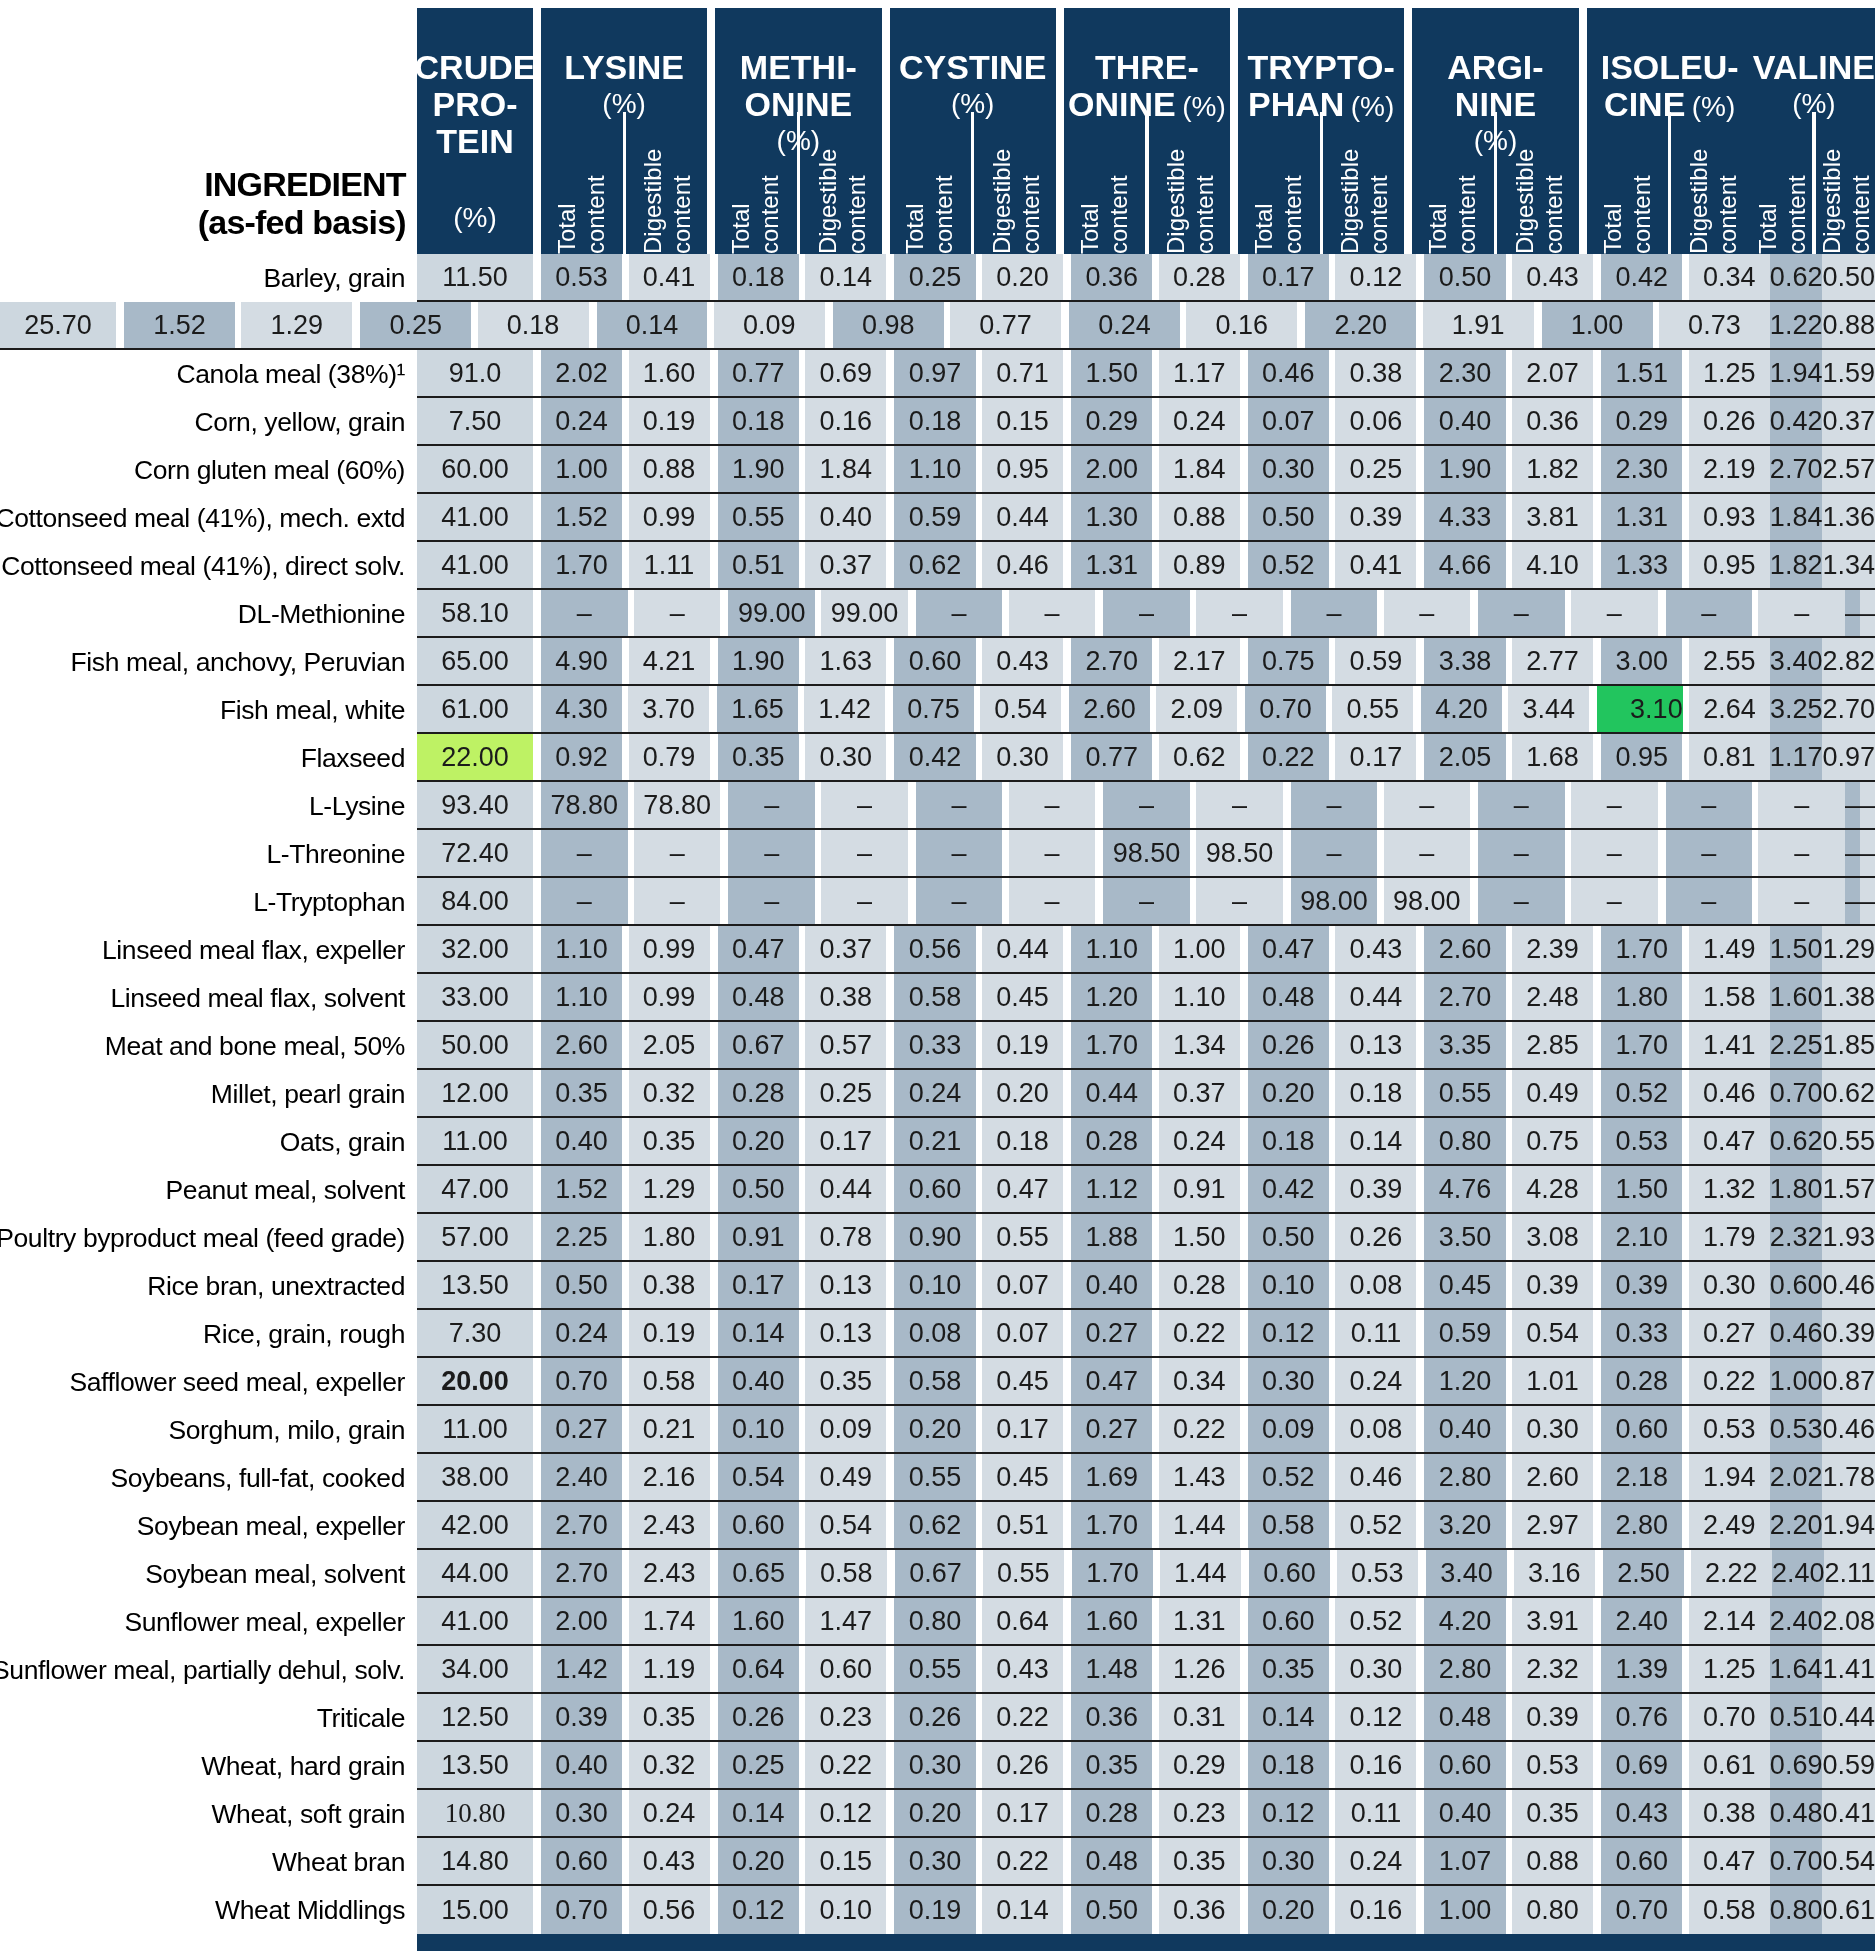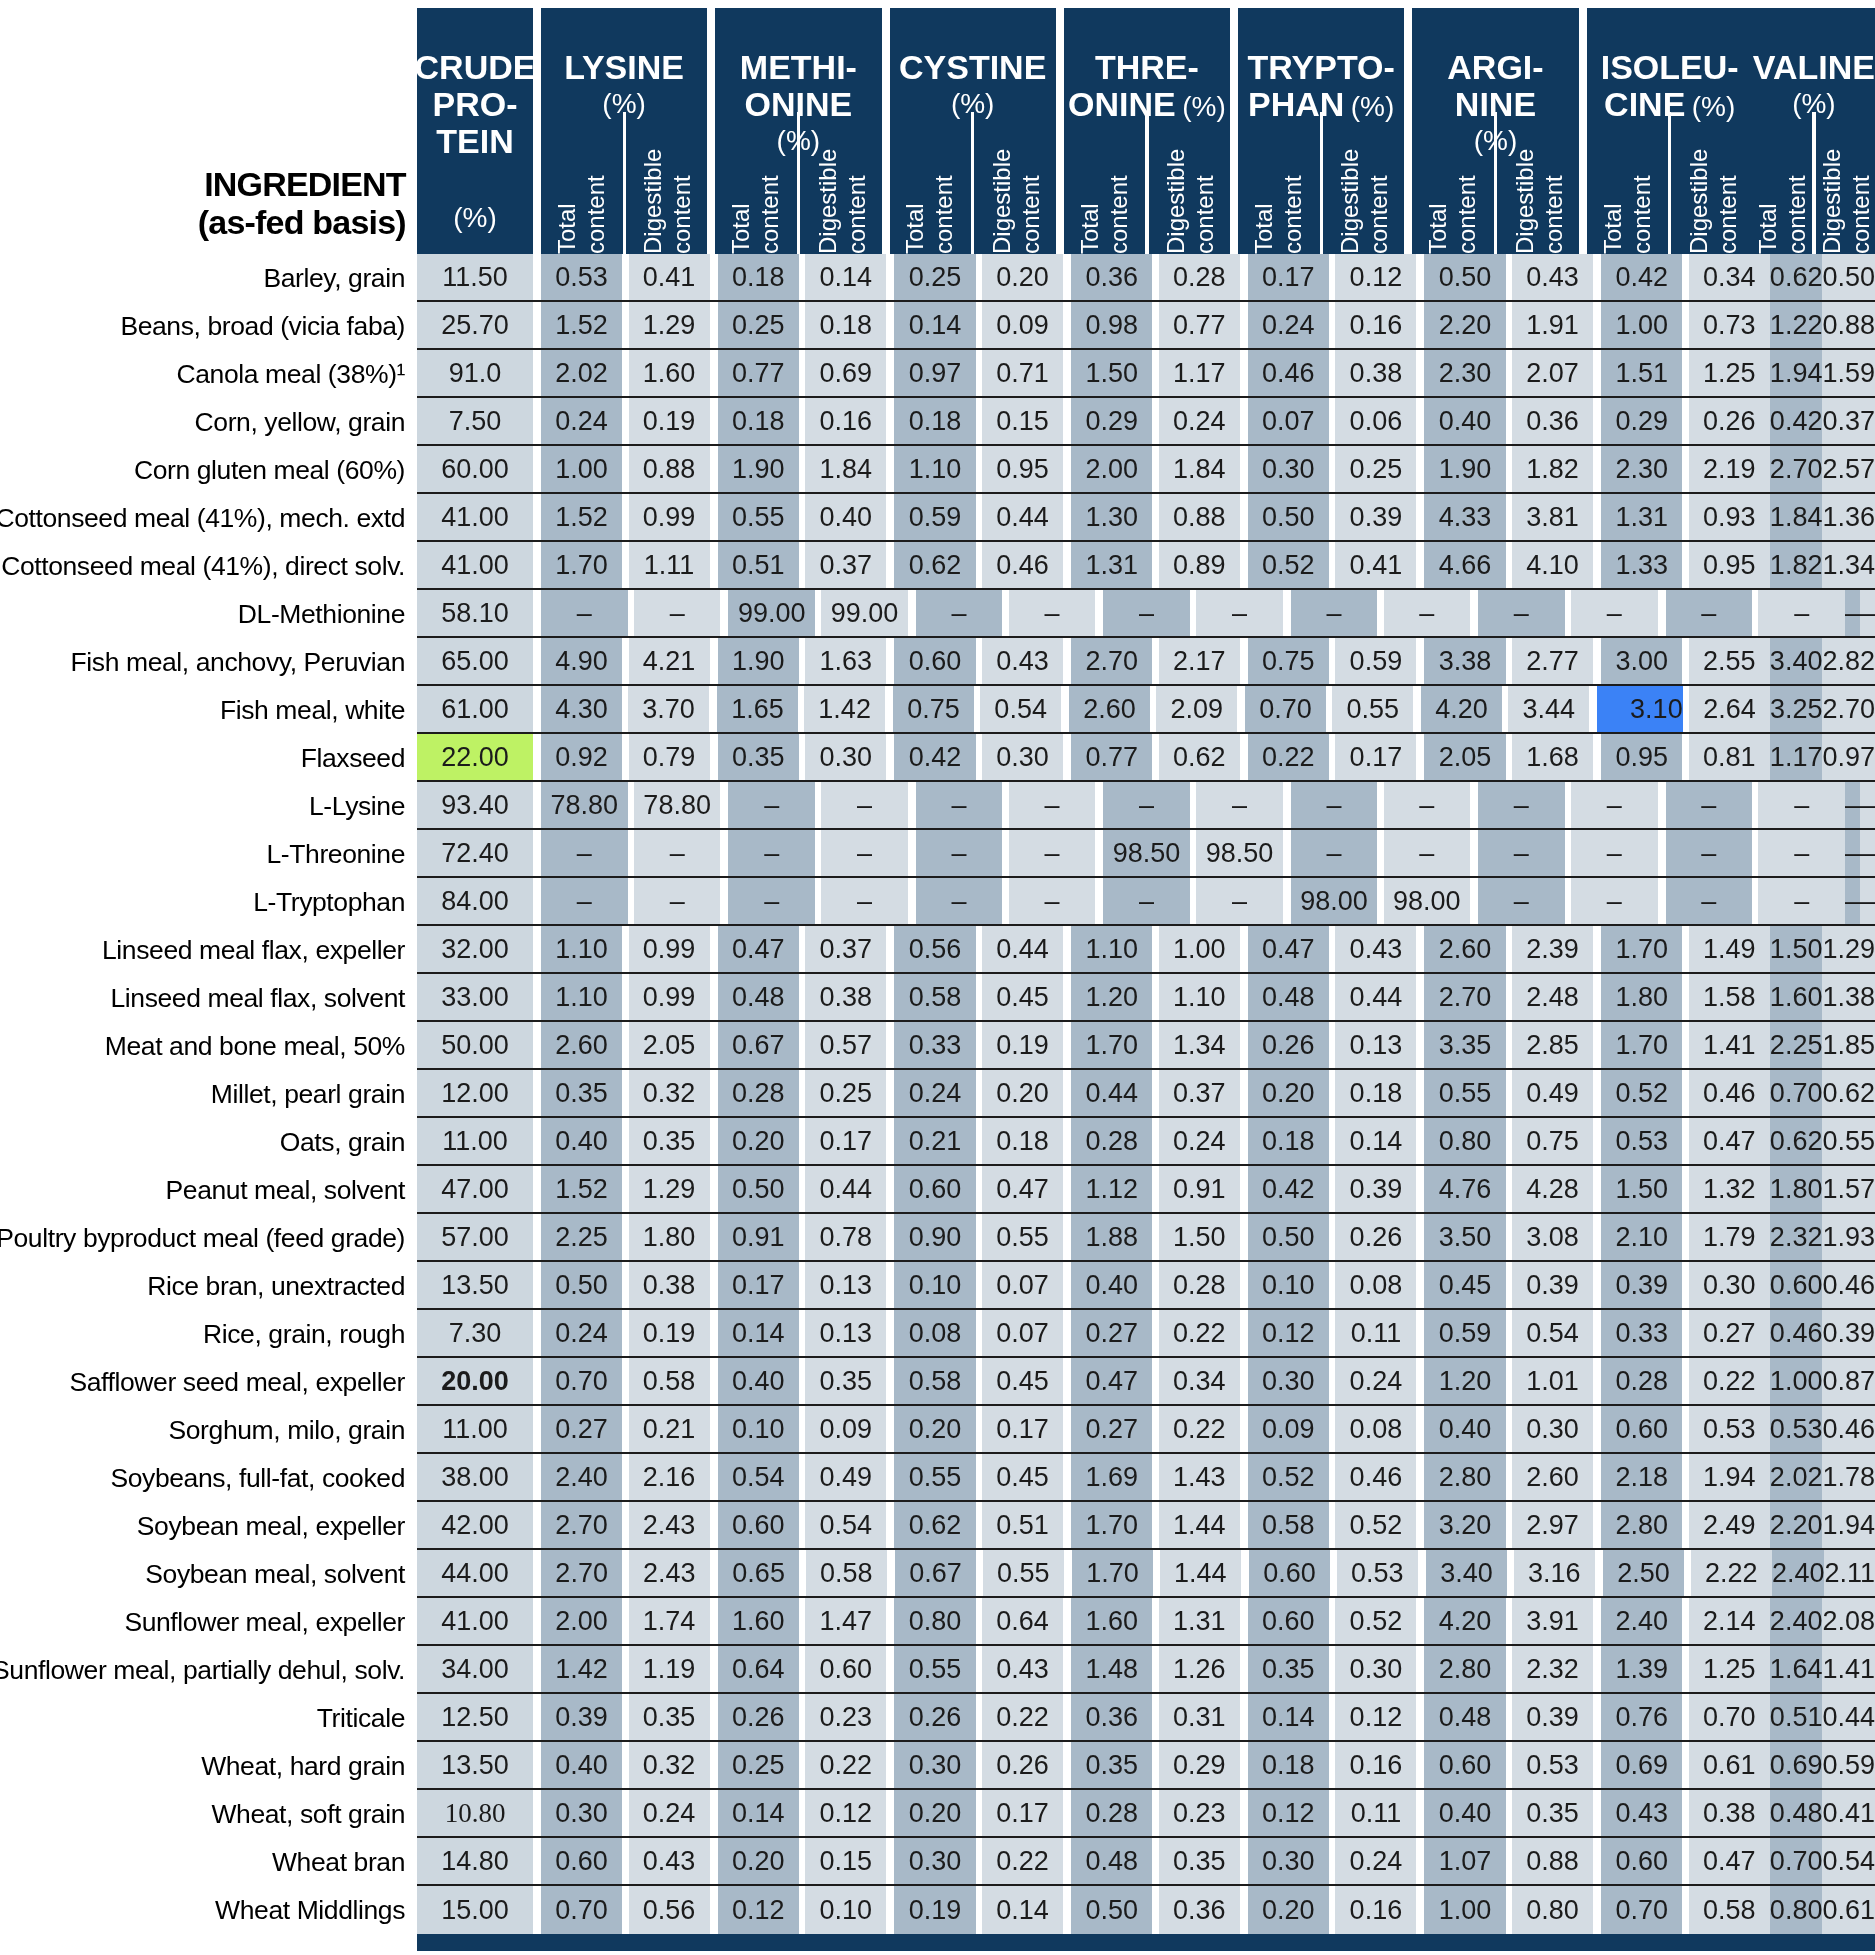--- a/index.html
+++ b/index.html
@@ -196,21 +196,20 @@
           <div class="cell" style="grid-column: 21 / 22; background: rgb(212, 220, 227);">0.12</div>
           <div class="cell" style="grid-column: 23 / 24; background: rgb(168, 185, 200);">0.50</div>
           <div class="cell" style="grid-column: 25 / 26; background: rgb(212, 220, 227);">0.43</div>
           <div class="cell" style="grid-column: 27 / 28; background: rgb(168, 185, 200);">0.42</div>
           <div class="cell" style="grid-column: 29 / 30; background: rgb(212, 220, 227);">0.34</div>
           <div class="cell" style="grid-column: 31 / 32; background: rgb(168, 185, 200);">0.62</div>
           <div class="cell" style="grid-column: 33 / 34; background: rgb(212, 220, 227);">0.50</div>
         </div>
       </div>
       <div class="row">
-        <div class="row-label">Beans, broad (vicia faba)</div>
         <div class="strip" style="border-bottom-color: rgb(28, 28, 28);">
           <div class="cell" style="grid-column: 1 / 2; background: rgb(205, 215, 223);">25.70</div>
           <div class="cell" style="grid-column: 3 / 4; background: rgb(168, 185, 200);">1.52</div>
           <div class="cell" style="grid-column: 5 / 6; background: rgb(212, 220, 227);">1.29</div>
           <div class="cell" style="grid-column: 7 / 8; background: rgb(168, 185, 200);">0.25</div>
           <div class="cell" style="grid-column: 9 / 10; background: rgb(212, 220, 227);">0.18</div>
           <div class="cell" style="grid-column: 11 / 12; background: rgb(168, 185, 200);">0.14</div>
           <div class="cell" style="grid-column: 13 / 14; background: rgb(212, 220, 227);">0.09</div>
           <div class="cell" style="grid-column: 15 / 16; background: rgb(168, 185, 200);">0.98</div>
           <div class="cell" style="grid-column: 17 / 18; background: rgb(212, 220, 227);">0.77</div>
@@ -387,21 +386,21 @@
           <div class="cell" style="grid-column: 7 / 8; background: rgb(168, 185, 200);">1.65</div>
           <div class="cell" style="grid-column: 9 / 10; background: rgb(212, 220, 227);">1.42</div>
           <div class="cell" style="grid-column: 11 / 12; background: rgb(168, 185, 200);">0.75</div>
           <div class="cell" style="grid-column: 13 / 14; background: rgb(212, 220, 227);">0.54</div>
           <div class="cell" style="grid-column: 15 / 16; background: rgb(168, 185, 200);">2.60</div>
           <div class="cell" style="grid-column: 17 / 18; background: rgb(212, 220, 227);">2.09</div>
           <div class="cell" style="grid-column: 19 / 20; background: rgb(168, 185, 200);">0.70</div>
           <div class="cell" style="grid-column: 21 / 22; background: rgb(212, 220, 227);">0.55</div>
           <div class="cell" style="grid-column: 23 / 24; background: rgb(168, 185, 200);">4.20</div>
           <div class="cell" style="grid-column: 25 / 26; background: rgb(212, 220, 227);">3.44</div>
-          <div class="cell" style="grid-column: 27 / 28; background: #3b82f6; padding-left: 33px;">3.10</div>
+          <div class="cell" style="grid-column: 27 / 28; background: #22c55e; padding-left: 33px;">3.10</div>
           <div class="cell" style="grid-column: 29 / 30; background: rgb(212, 220, 227);">2.64</div>
           <div class="cell" style="grid-column: 31 / 32; background: rgb(168, 185, 200);">3.25</div>
           <div class="cell" style="grid-column: 33 / 34; background: rgb(212, 220, 227);">2.70</div>
         </div>
       </div>
       <div class="row">
         <div class="row-label">Flaxseed</div>
         <div class="strip" style="border-bottom-color: rgb(28, 28, 28);">
           <div class="cell" style="grid-column: 1 / 2; background: #bef264;">22.00</div>
           <div class="cell" style="grid-column: 3 / 4; background: rgb(168, 185, 200); text-align: center;">0.92</div>

